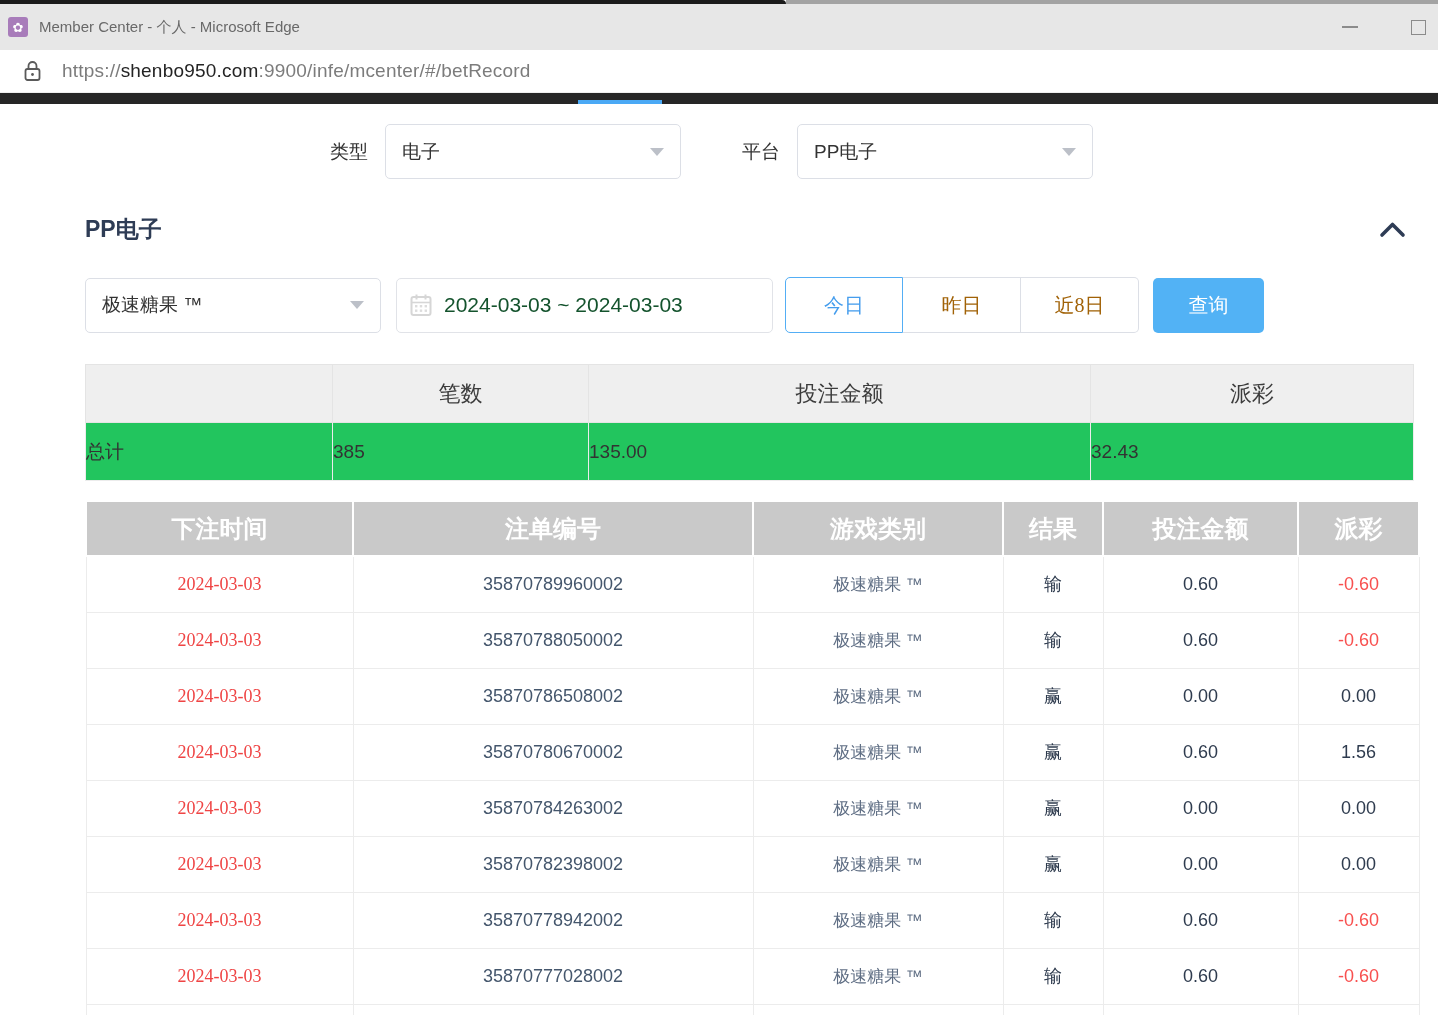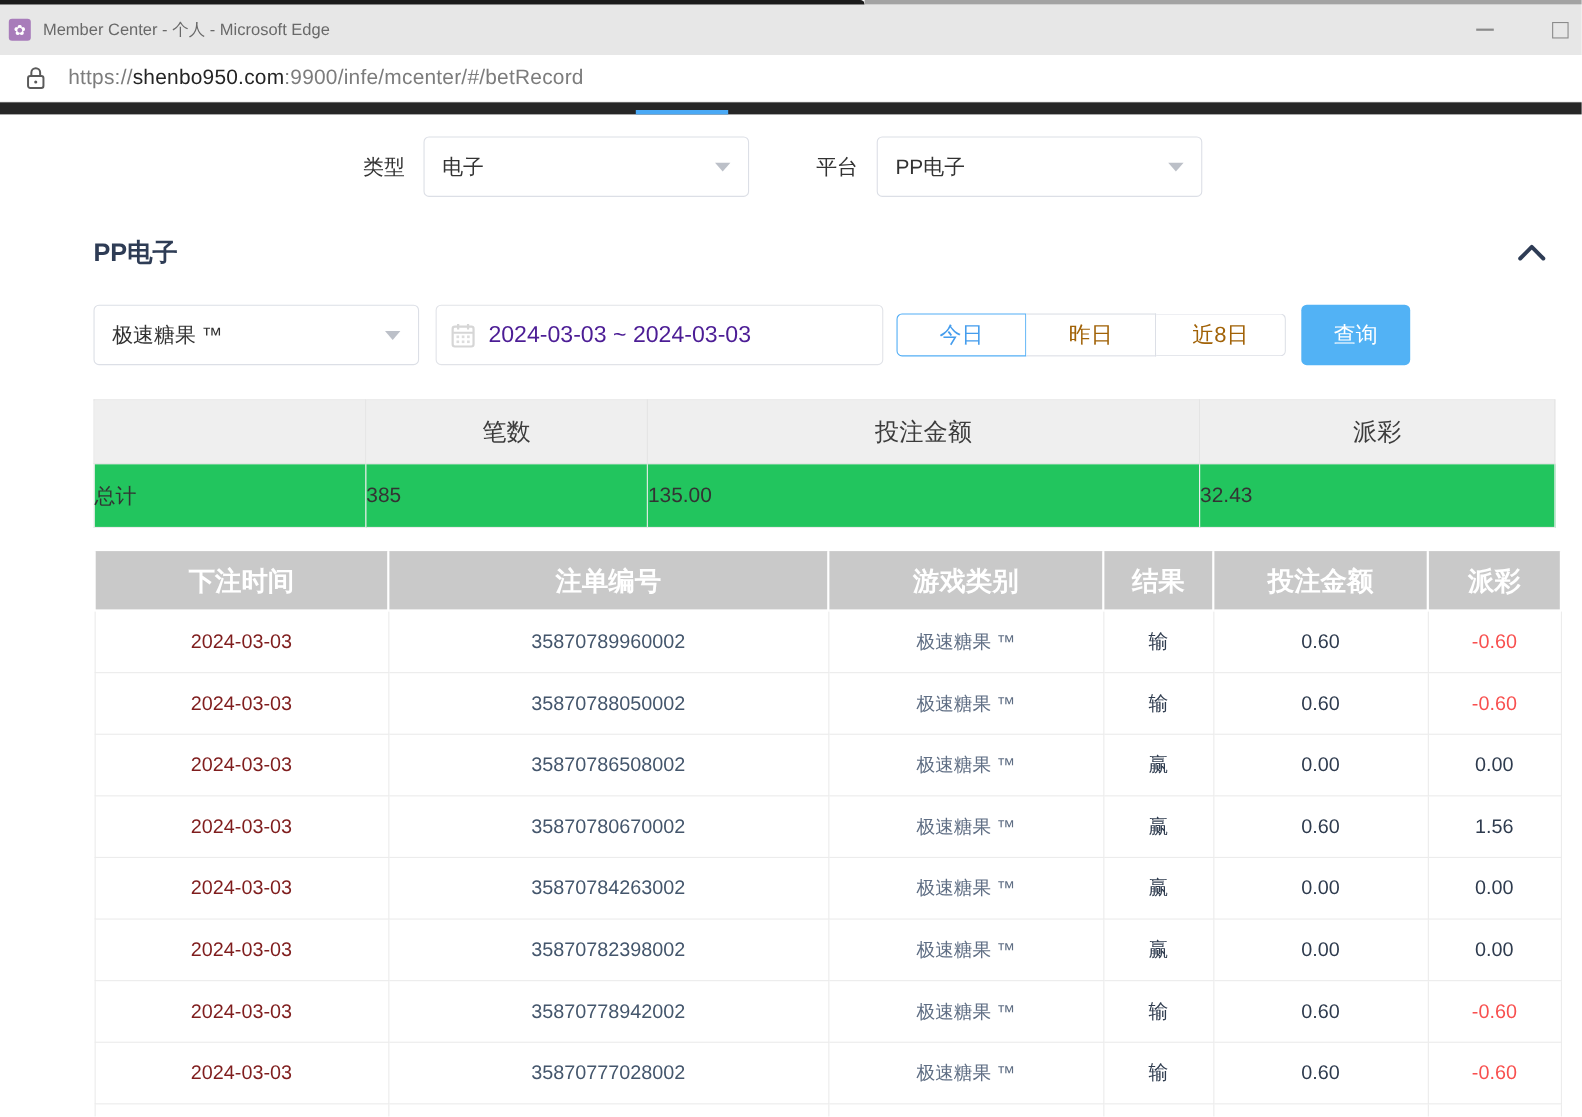--- a/index.html
+++ b/index.html
@@ -40,46 +40,46 @@
                 border-right:7px solid transparent; border-top:8px solid #bcc0c8; }
   .filter-gap { width:61px; }
 
   
   .section { margin:0 20px 0 85px; }
   .section-header { display:flex; align-items:center; justify-content:space-between; margin-top:35px; height:30px; }
   .section-title { font-size:23px; font-weight:bold; color:#2e3c55; }
   .collapse-btn { padding-right:12px; cursor:pointer; display:flex; }
 
   .controls-row { display:flex; align-items:center; margin-top:33px; }
-  .date-input { width:407px; height:55px; margin-left:15px; border:1px solid #e1e3e8; border-radius:5px;
-                display:flex; align-items:center; padding:0 13px; font-size:21px; color:#4c1d95; cursor:pointer; }
+  .date-input { width:377px; height:55px; margin-left:15px; border:1px solid #e1e3e8; border-radius:5px;
+                display:flex; align-items:center; padding:0 13px; font-size:21px; color:#14532d; cursor:pointer; }
   .calendar-icon { display:flex; margin-right:12px; }
-  .quick-group { display:flex; margin-left:12px; height:39px; }
+  .quick-group { display:flex; margin-left:12px; height:56px;font-family:Liberation Serif, serif; }
   .quick-btn { width:118px; border:1px solid #dcdfe6; border-left:none; background:#fff; color:#a16207;
                font-size:20px; display:flex; align-items:center; justify-content:center; cursor:pointer; }
   .quick-btn.first { border-radius:5px 0 0 5px; }
   .quick-btn.last  { border-radius:0 5px 5px 0; }
   .quick-btn.active { border:1px solid #53aef5; color:#459ded; }
-  .search-btn { width:99px; height:55px; margin-left:14px; background:#52b2f5; color:#fff; font-size:20px;
+  .search-btn { width:111px; height:55px; margin-left:14px; background:#52b2f5; color:#fff; font-size:20px;
                 border:none; border-radius:5px; display:flex; align-items:center; justify-content:center; cursor:pointer; }
 
   
   table { border-collapse:collapse; table-layout:fixed; }
   .summary-table { margin-top:31px; width:1328px; }
   .summary-table th { height:58px; background:#efefef; font-weight:normal; font-size:22px; color:#3c3c3c;
                       border:1px solid #e4e4e4; text-align:center; }
   .summary-table td { height:58px; background:#22c55e; font-size:19px; color:#333;
                       border:1px solid #ececec; }
 
   
   .bet-table { margin-top:21px; width:1333px; }
   .bet-table th { height:54px; background:#c9c9c9; color:#fff; font-size:24px; font-weight:bold;
                   border:2px solid #fff; border-top:none; text-align:center; }
   .bet-table td { height:56px; border:1px solid #ececec; text-align:center; font-size:18px; background:#fff; }
-  .cell-date   { color:#7f1d1d; }
+  .cell-date   { color:#ef4444;font-family:Liberation Serif, serif; }
   .cell-id     { color:#44566c; }
   .cell-game   { color:#5f6e84; font-size:17px !important; }
   .cell-result { color:#2e3b4e; }
   .cell-amount { color:#2e3b4e; }
   .cell-payout { color:#2e3b4e; }
   .cell-payout.neg { color:#f8504f; }
 </style>
 </head>
 <body>
 

